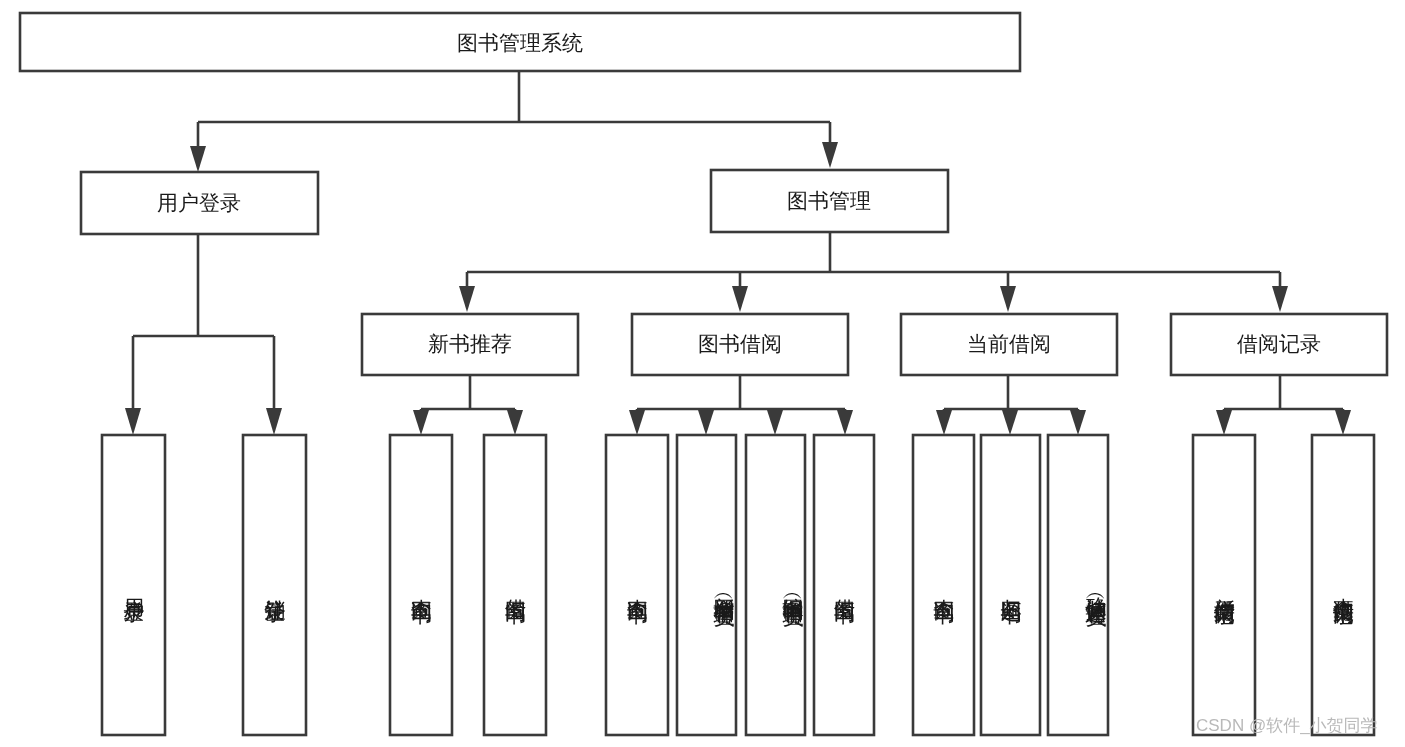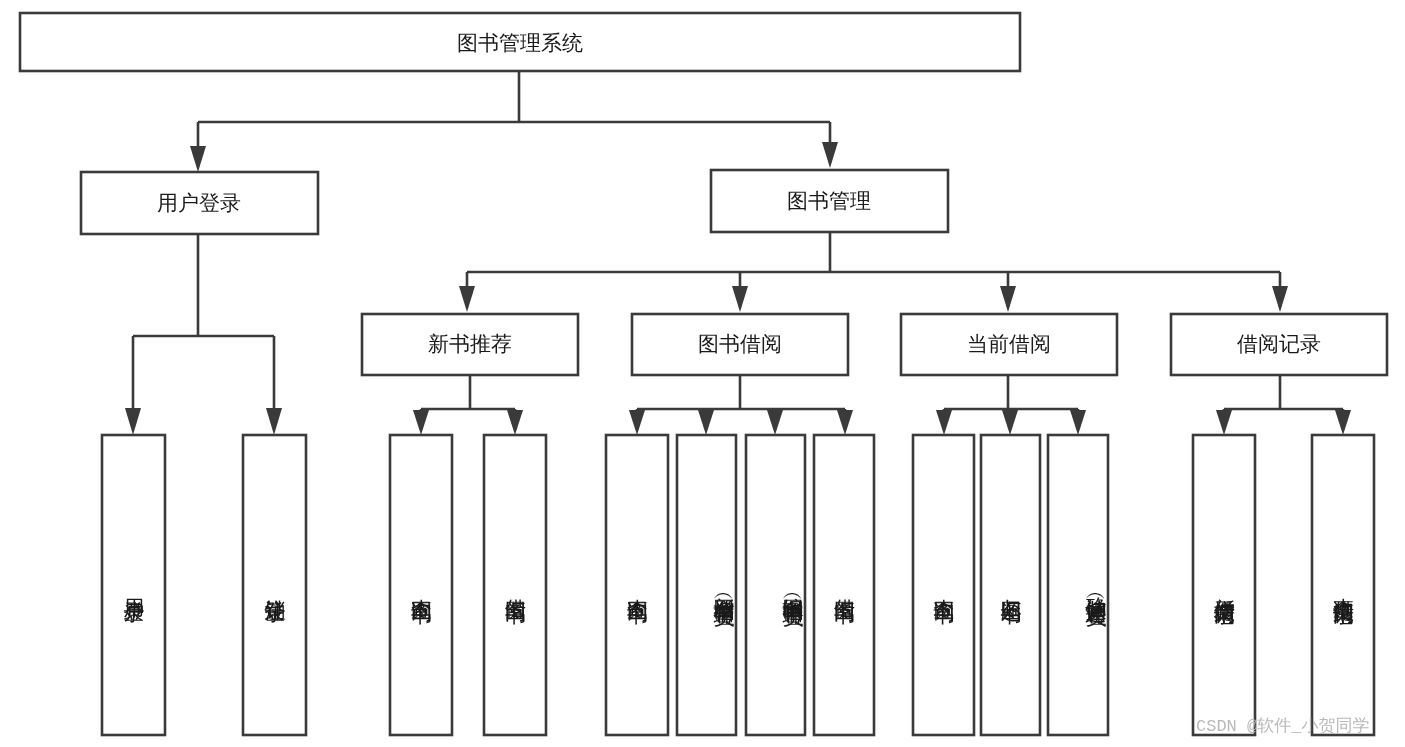--- a/index.html
+++ b/index.html
@@ -63,21 +63,21 @@
     justify-content: center;
     text-align: center;
     pointer-events: none;
     user-select: none;
   }
   .vlabel.center-v {
     align-items: center;
   }
   .watermark {
     position: absolute;
-    font-family: Liberation Mono, monospace;
+    font-family: Liberation Sans, sans-serif;
     font-size: 17px;
     color: #b9b9b9;
     white-space: nowrap;
     user-select: none;
   }
 </style>
 </head>
 <body>
 
 <div id="diagram-root">

